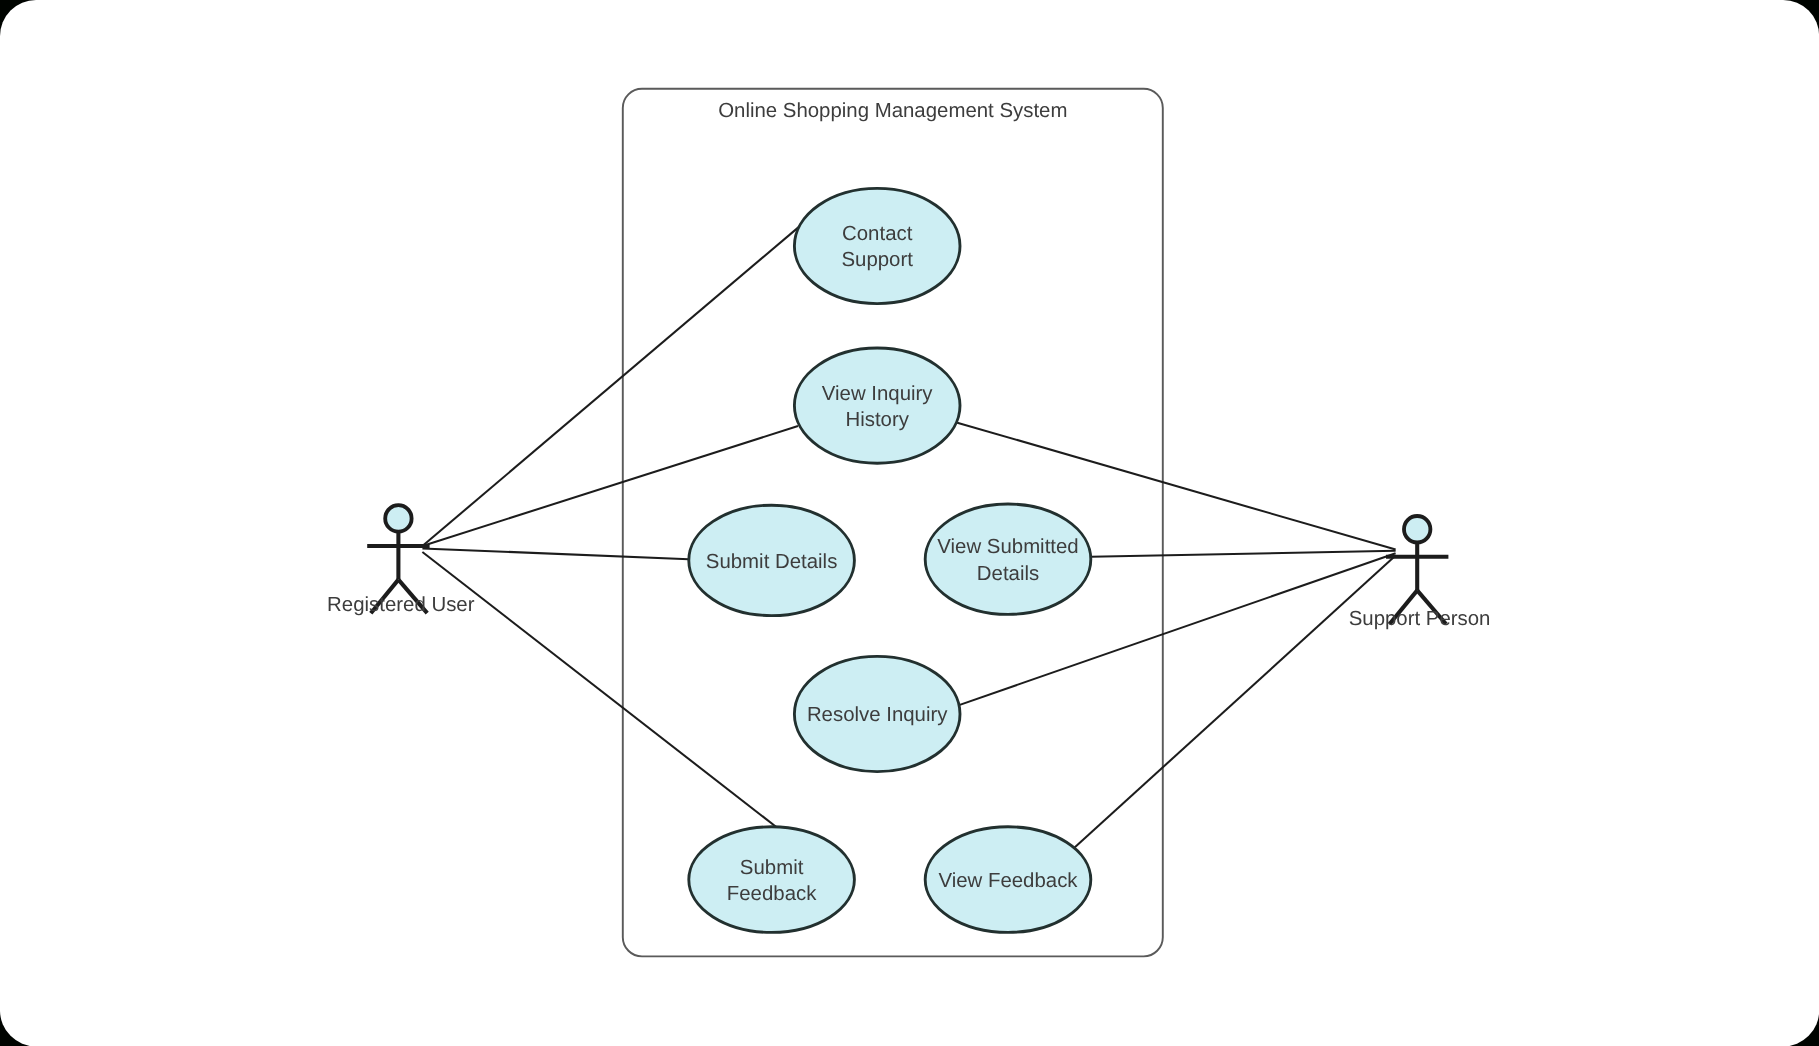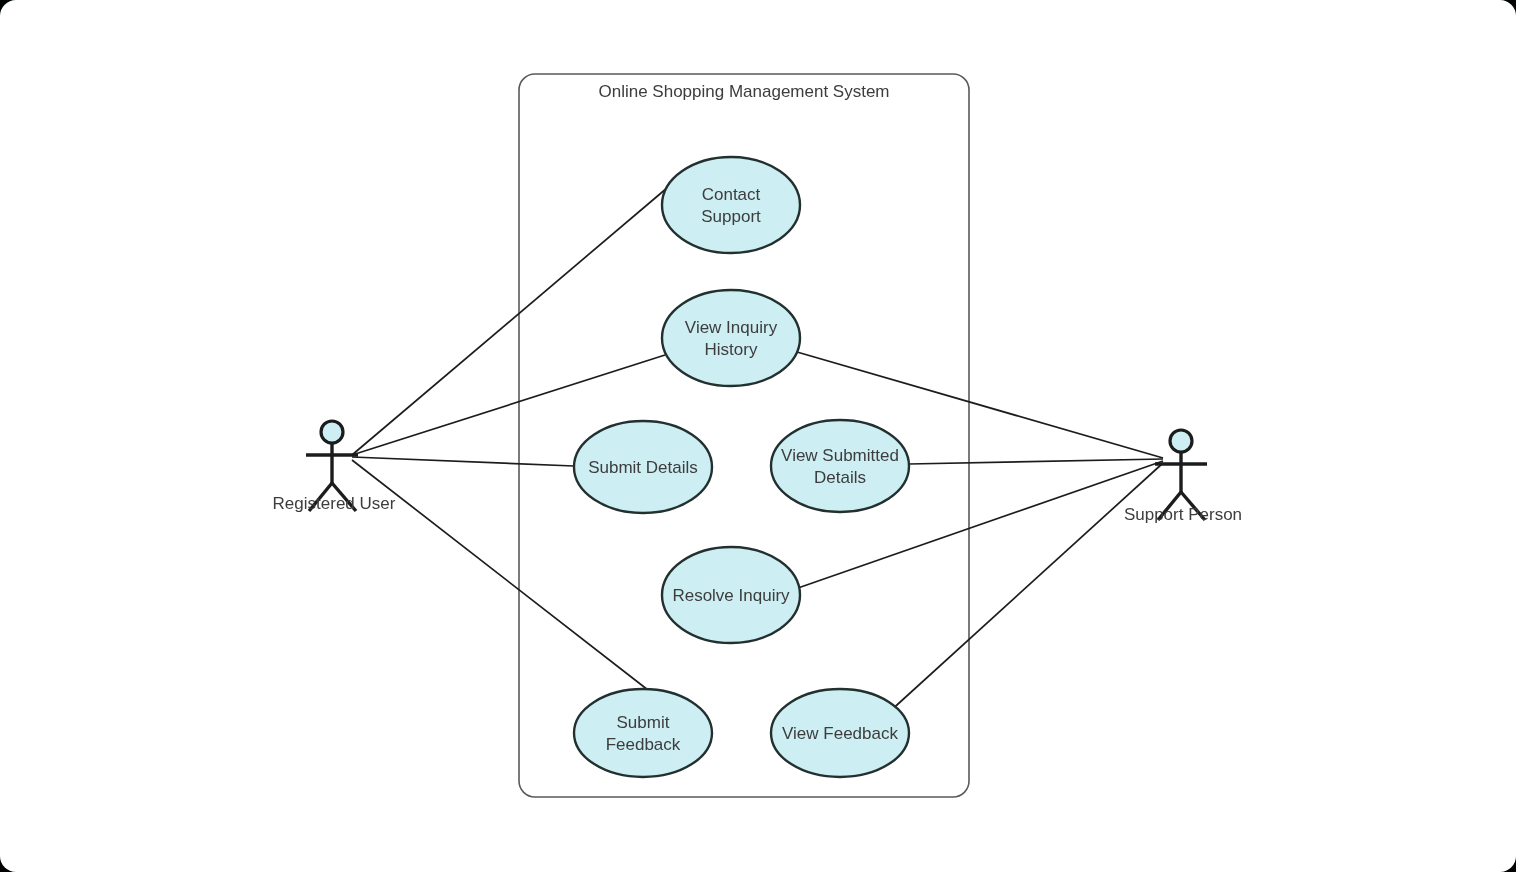--- a/index.html
+++ b/index.html
@@ -12,21 +12,21 @@
     width: 1516px;
     height: 872px;
     overflow: hidden;
     font-family: "Liberation Sans", sans-serif;
   }
   #page {
     position: relative;
     width: 1516px;
     height: 872px;
     background: #ffffff;
-    border-radius: 16px;
+    border-radius: 30px;
     overflow: hidden;
   }
   #diagram {
     position: absolute;
     left: 0;
     top: 0;
     width: 1516px;
     height: 872px;
     display: block;
   }

